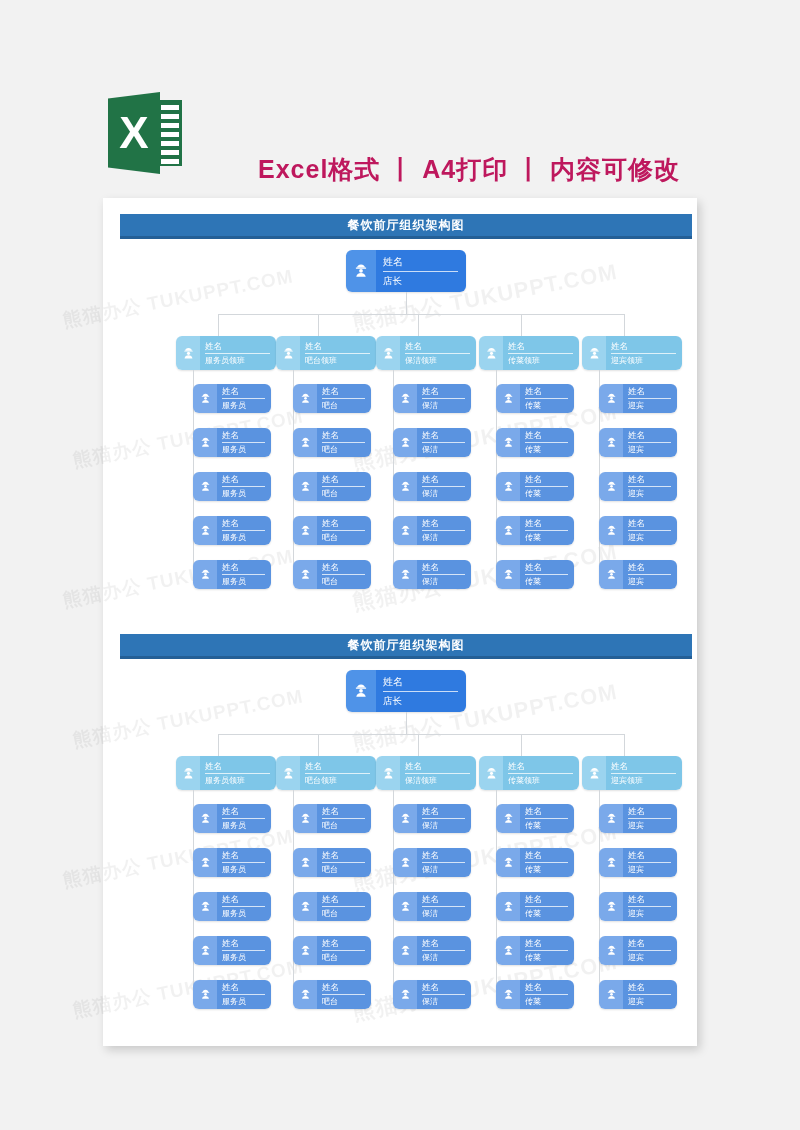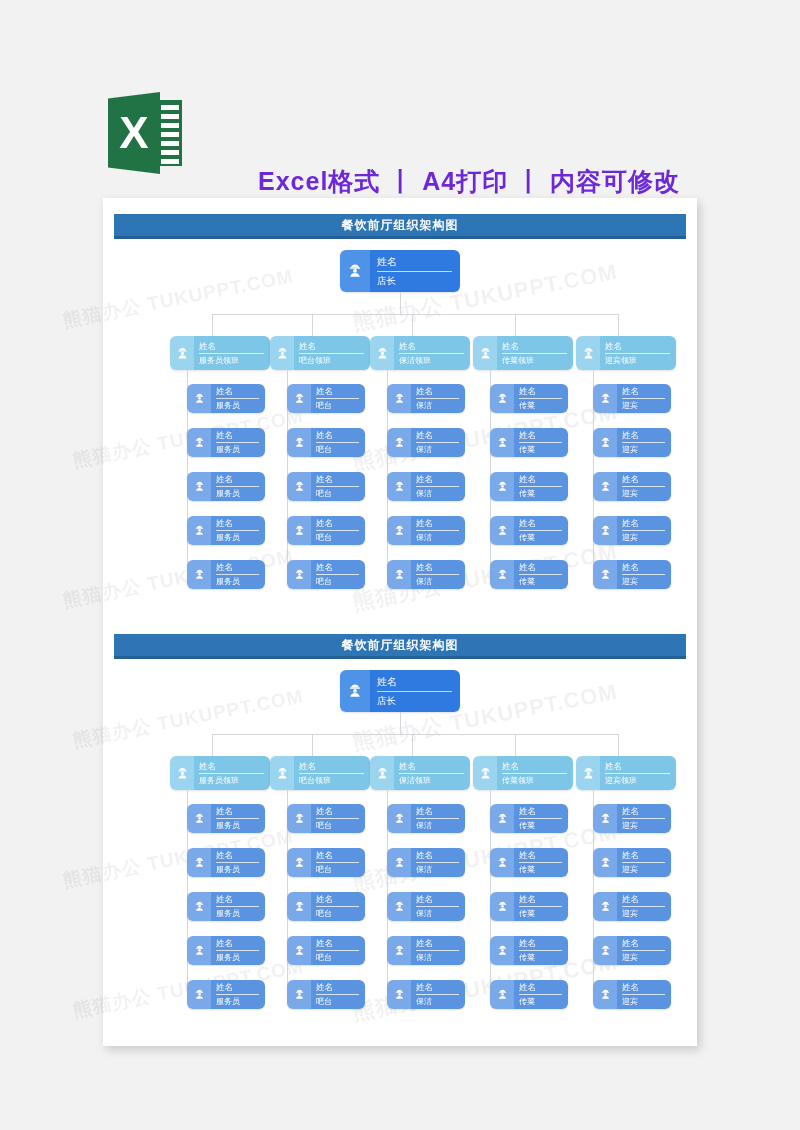--- a/index.html
+++ b/index.html
@@ -35,43 +35,43 @@
     display:block;height:5px;background:#ffffff;margin:4px 3px 0 3px;
   }
   .xls-icon .sheet i:first-child{margin-top:5px;}
 
   .title-main{
     position:absolute;left:258px;top:44px;
     font-size:54px;font-weight:bold;color:#2a7a44;
     letter-spacing:1px;line-height:66px;white-space:nowrap;
   }
   .title-sub{
-    position:absolute;left:258px;top:126px;
-    font-size:25px;font-weight:bold;color:#6d28d9;
+    position:absolute;left:258px;top:114px;
+    font-size:25px;font-weight:bold;color:#be185d;
     letter-spacing:1px;line-height:34px;white-space:nowrap;
   }
 
   
   .paper{
     position:absolute;left:103px;top:198px;width:594px;height:848px;
     background:#ffffff;
     box-shadow:3px 4px 9px rgba(0,0,0,.17);
   }
 
   
   .wm{
     position:absolute;color:rgba(0,0,0,.055);
     font-size:19px;font-weight:bold;white-space:nowrap;
     transform:rotate(-11deg);transform-origin:left center;
     pointer-events:none;letter-spacing:1px;
   }
   .wm.lg{font-size:22px;}
 
   
-  .chart{position:absolute;left:0;width:474px;}
+  .chart{position:absolute;left:6px;width:474px;}
   .bar{
     position:absolute;left:11px;width:572px;height:22px;
     background:#2e75b6;border-bottom:3px solid #245f96;
     color:#ffffff;font-size:12px;font-weight:bold;
     display:flex;align-items:center;justify-content:center;
     letter-spacing:1px;
   }
 
   
   .node{

